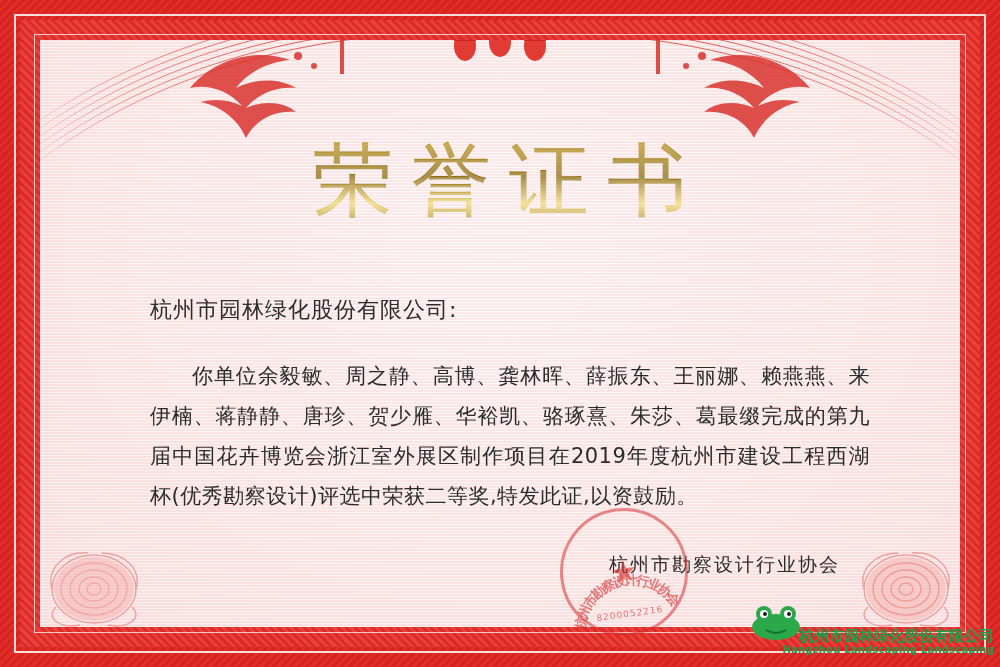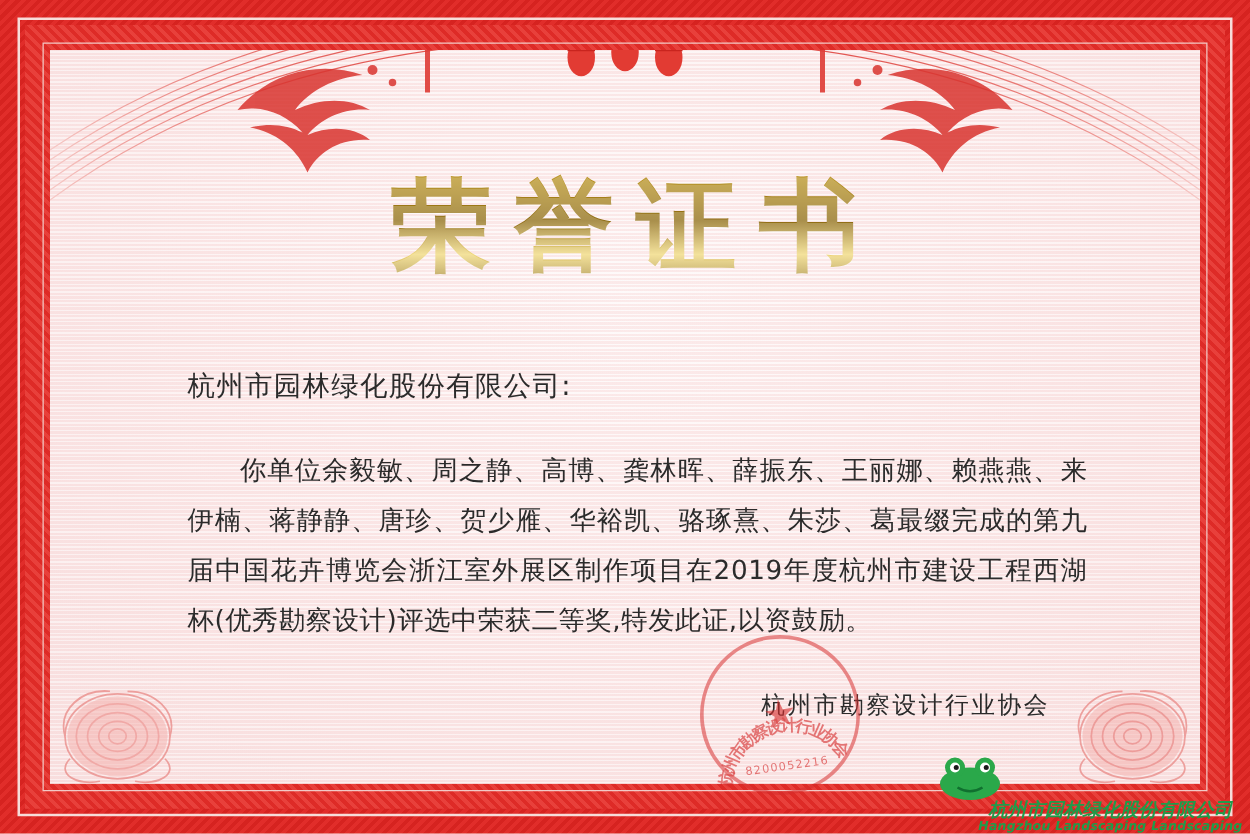--- a/index.html
+++ b/index.html
@@ -96,21 +96,21 @@
 
   
   .title {
     position: absolute;
     top: 88px;
     left: 0;
     width: 100%;
     text-align: center;
     font-family: "DejaVu Serif", serif;
     font-size: 80px;
-    font-weight: bold;
+    font-weight: normal;
     letter-spacing: 18px;
     text-indent: 18px;
     color: #8a6a12;
     background: linear-gradient(180deg, #c9a227 0%, #8d6a10 45%, #f0d87a 70%, #7c5c0c 100%);
     -webkit-background-clip: text;
     background-clip: text;
     -webkit-text-fill-color: transparent;
     text-shadow: 0 1px 0 rgba(255,255,255,0.25);
   }
 
@@ -194,24 +194,23 @@
     width: 100%;
     text-align: center;
     font-size: 9px;
     letter-spacing: 1px;
   }
 
   
   .logo {
     position: absolute;
     right: 6px;
-    bottom: 0;
-    text-align: center;
+    bottom: 12px;
+    text-align: right;
     line-height: 1.1;
-    font-style: italic;
   }
   .logo-frog {
     position: absolute;
     right: 196px;
     bottom: 26px;
     width: 56px;
     height: 38px;
   }
   .logo-cn {
     font-size: 15px;

